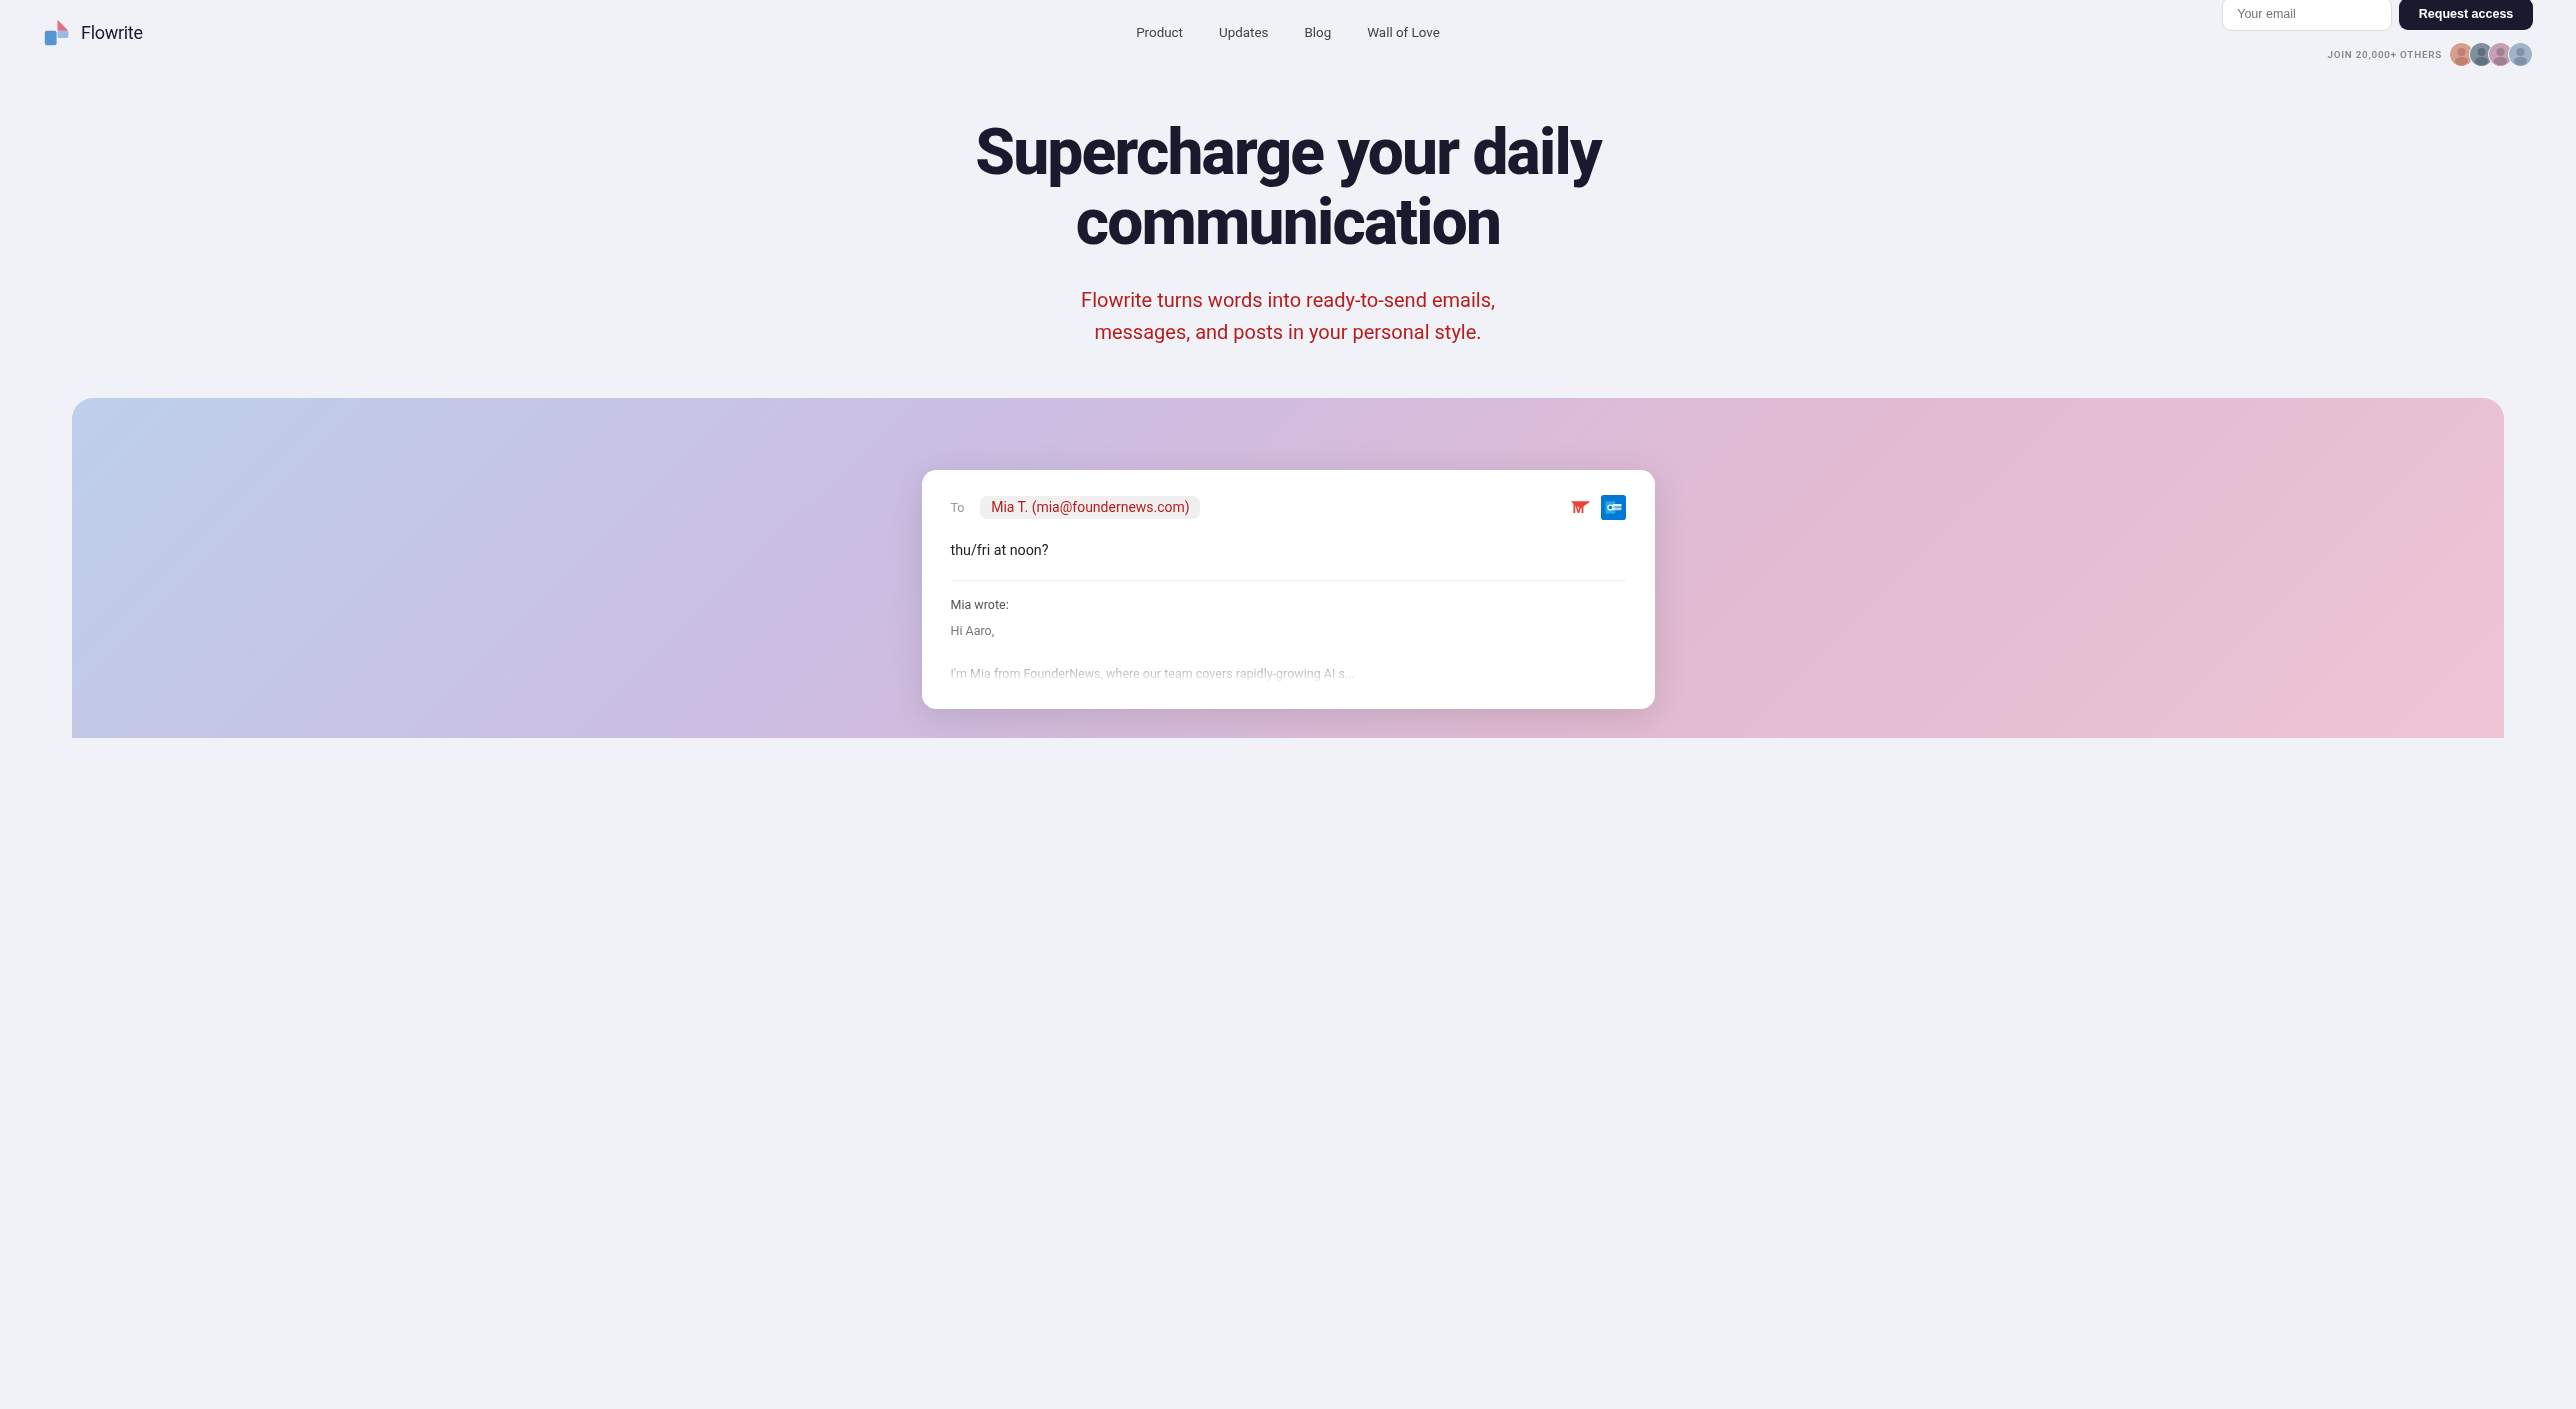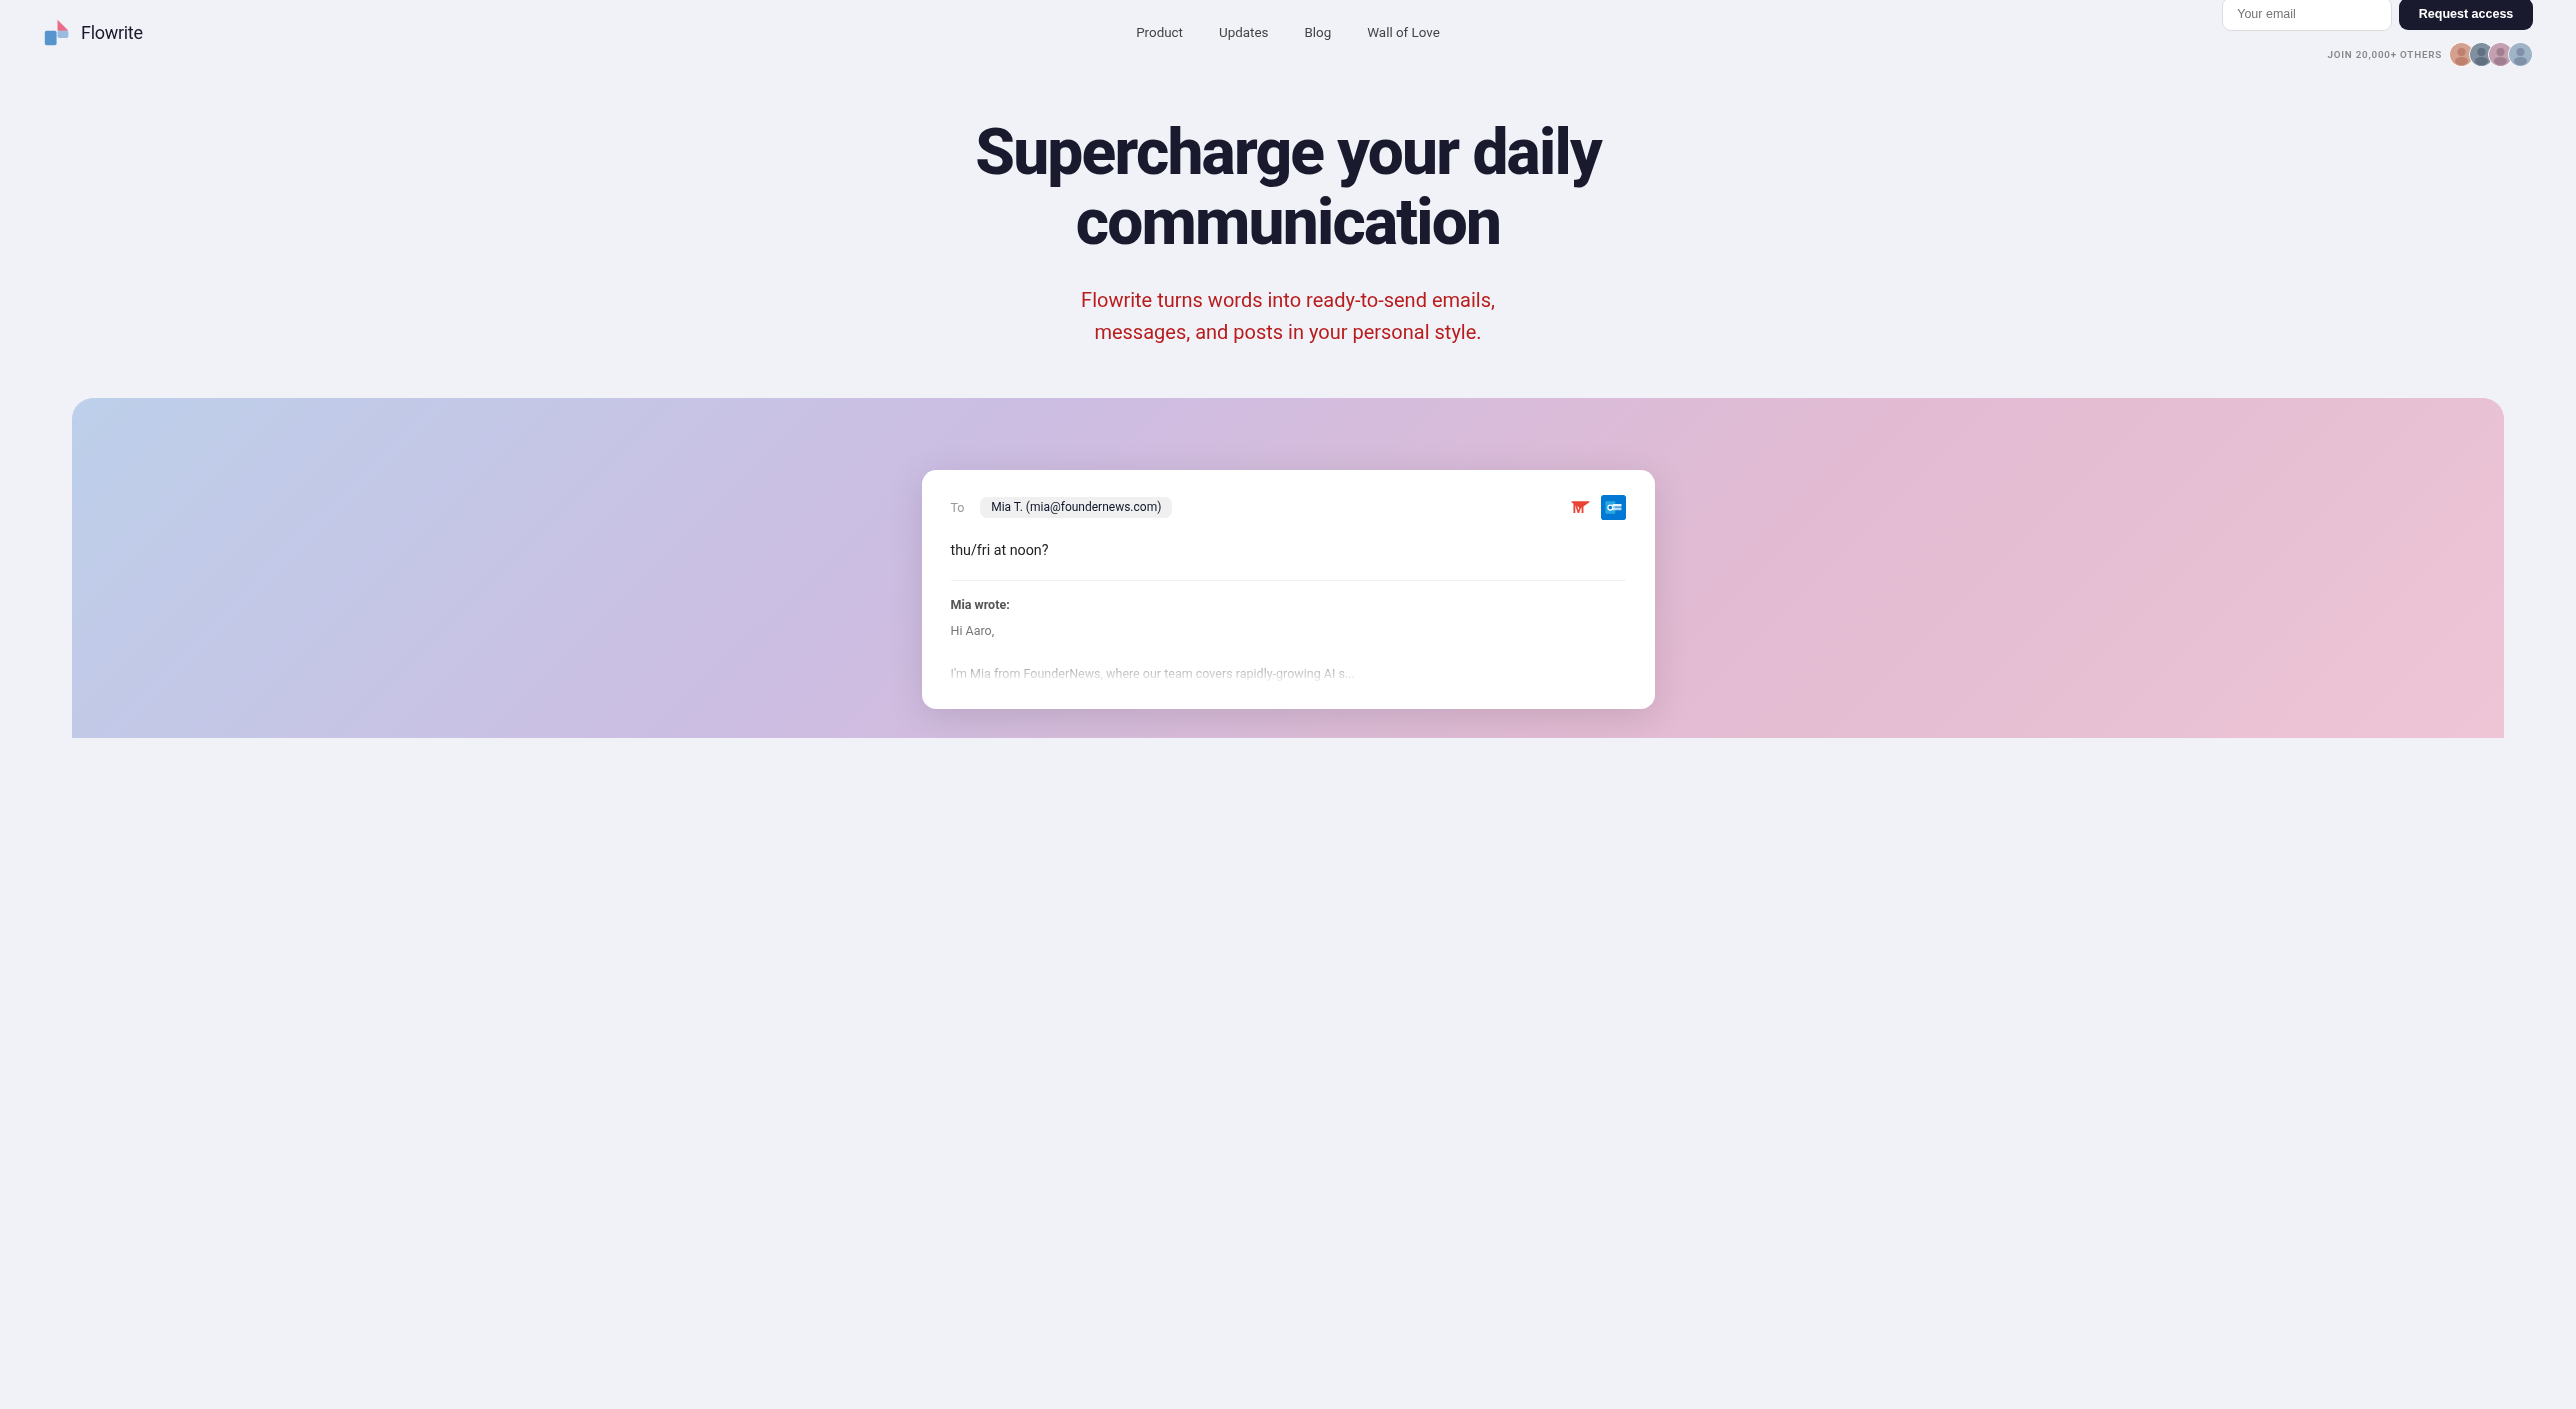--- a/index.html
+++ b/index.html
@@ -212,22 +212,22 @@
 
     .email-to-label {
       font-size: 12.5px;
       color: #999;
     }
 
     .email-to-chip {
       background: #f0f0f0;
       border-radius: 7.2px;
       padding: 3.6px 10.7px;
-      font-size: 12px;
-      color: #0f172a;
+      font-size: 14px;
+      color: #b91c1c;
     }
 
     .email-icons {
       display: flex;
       align-items: center;
       gap: 7.2px;
     }
 
     .gmail-icon {
       width: 25px;
@@ -263,21 +263,21 @@
       margin-bottom: 14.3px;
     }
 
     .email-quoted {
       font-size: 12.5px;
       color: #666;
       line-height: 1.6;
     }
 
     .email-quoted-header {
-      font-weight: 700;
+      font-weight: 400;
       color: #555;
       margin-bottom: 5.4px;
     }
 
     .email-quoted-body {
       color: #777;
       font-size: 12.5px;
       line-height: 1.6;
       
       -webkit-mask-image: linear-gradient(to bottom, black 60%, transparent 100%);

